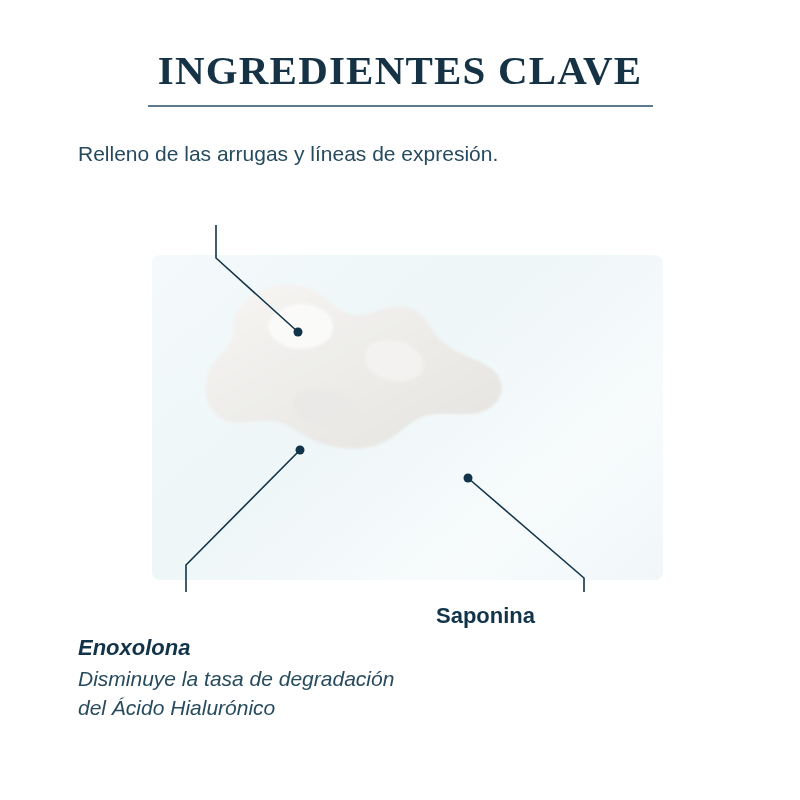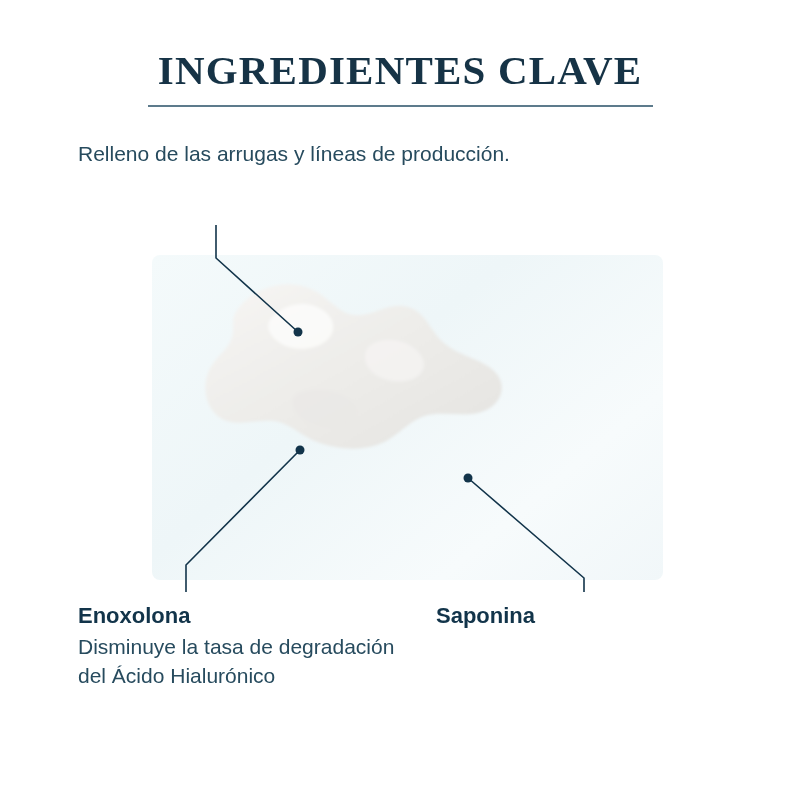--- a/index.html
+++ b/index.html
@@ -91,22 +91,23 @@
 
   #callout-top {
     position: absolute;
     left: 78px;
     top: 140px;
     width: 660px;
   }
   #callout-bottom-left {
     position: absolute;
     left: 78px;
-    top: 603px;
+    top: 635px;
     width: 320px;
+    font-style: italic;
   }
   #callout-bottom-right {
     position: absolute;
     left: 436px;
     top: 603px;
     width: 300px;
   }
 </style>
 </head>
 <body>
@@ -152,21 +153,21 @@
     <circle cx="298" cy="332" r="4.5" fill="#12344a"></circle>
 
     <polyline points="300,450 186,565 186,592" fill="none" stroke="#12344a" stroke-width="1.6"></polyline>
     <circle cx="300" cy="450" r="4.5" fill="#12344a"></circle>
 
     <polyline points="468,478 584,578 584,592" fill="none" stroke="#12344a" stroke-width="1.6"></polyline>
     <circle cx="468" cy="478" r="4.5" fill="#12344a"></circle>
   </svg>
 
   <div id="callout-top">
-    <p class="callout-body">Relleno de las arrugas y líneas de producción.</p>
+    <p class="callout-body">Relleno de las arrugas y líneas de expresión.</p>
   </div>
 
   <div id="callout-bottom-left">
     <p class="callout-heading">Enoxolona</p>
     <p class="callout-body">Disminuye la tasa de degradación del Ácido Hialurónico</p>
   </div>
 
   <div id="callout-bottom-right">
     <p class="callout-heading">Saponina</p>
   </div>

